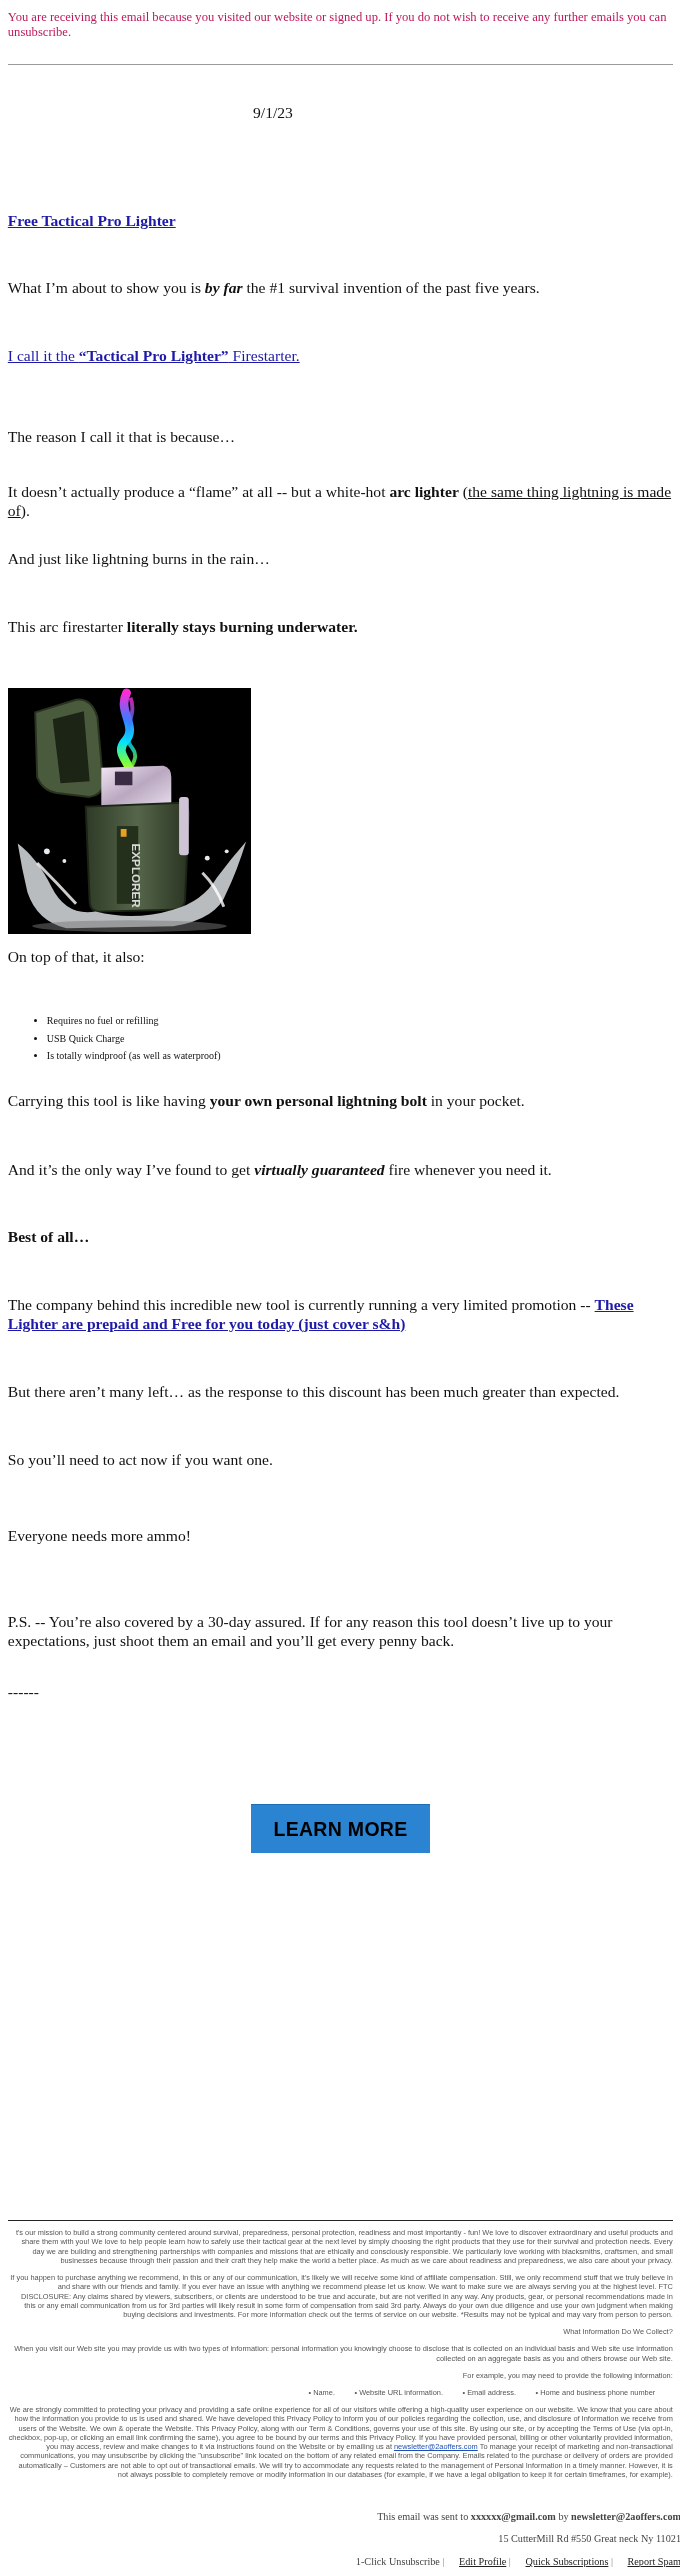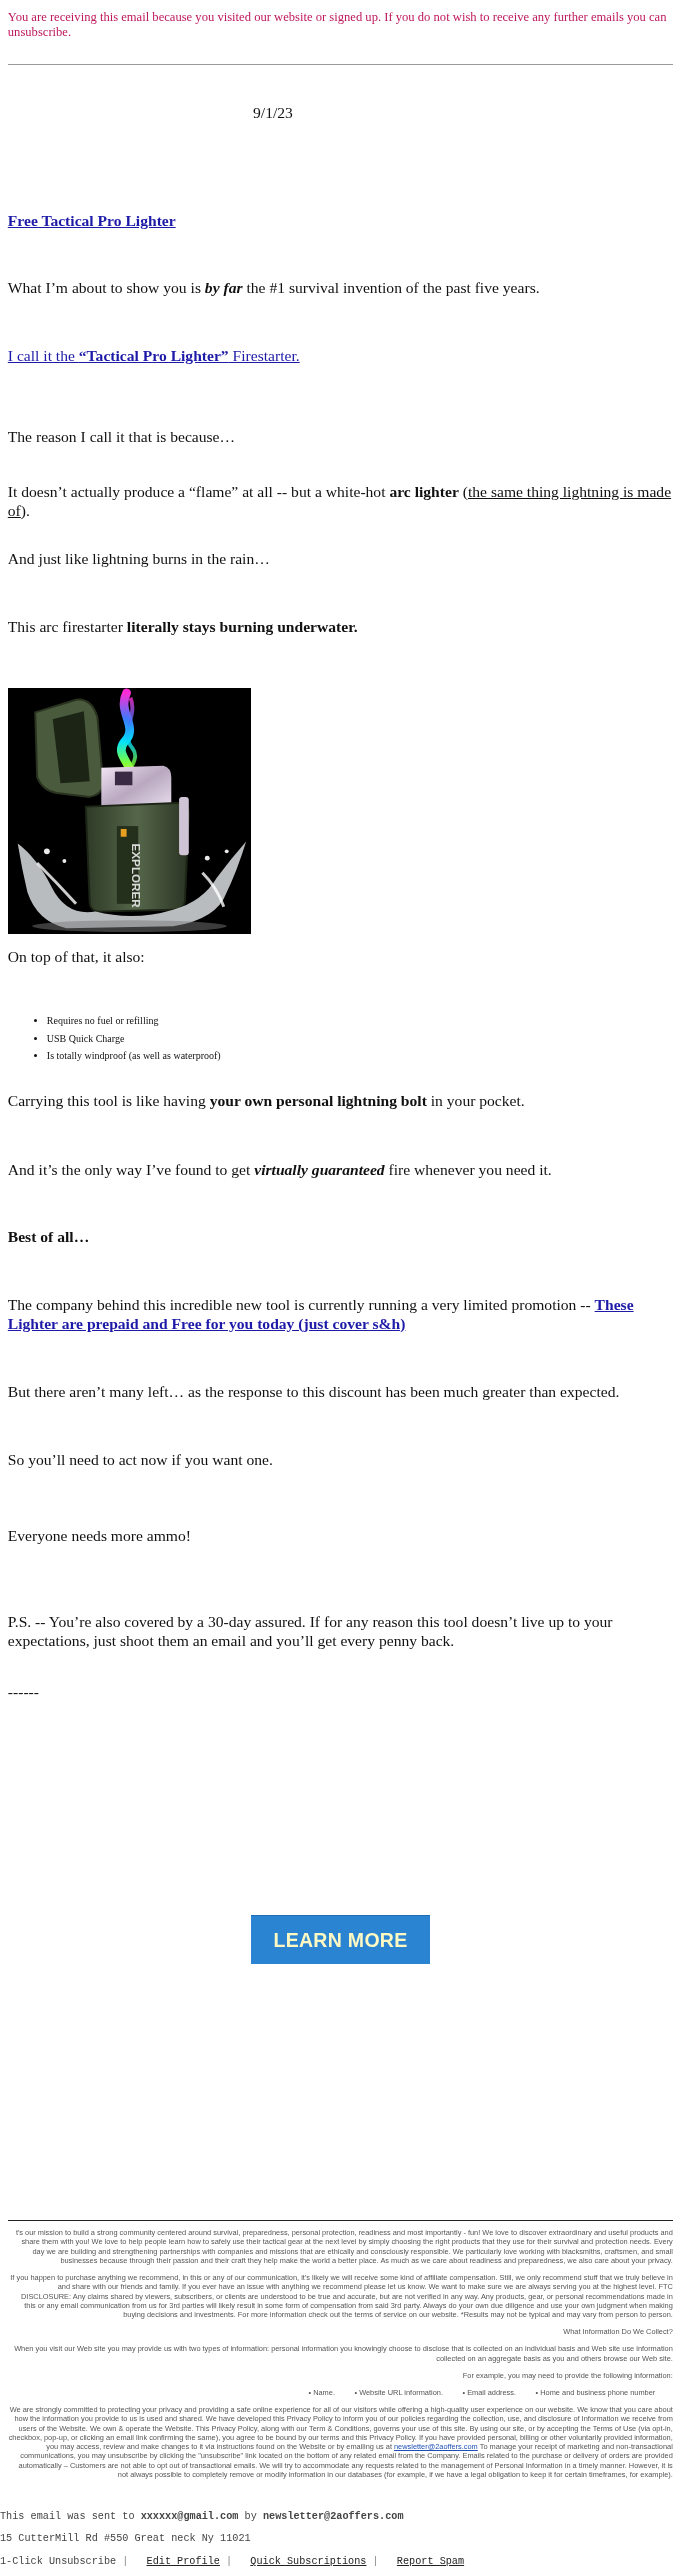--- a/index.html
+++ b/index.html
@@ -8,29 +8,29 @@
   .abs { position: absolute; }
   .serif { font-family: "Liberation Serif", "DejaVu Serif", serif; font-size: 15.6px; line-height: 18.5px; color: #111; }
   .serif13 { font-family: "Liberation Serif", "DejaVu Serif", serif; font-size: 12.6px; line-height: 15.6px; color: #be185d; }
   a.link { color: #1a0dab; color: #1d1aa8; text-decoration: underline; }
   a.blk { color: #111; text-decoration: underline; }
   .hr { position: absolute; left: 7.8px; width: 665px; height: 0; border-top: 1px solid #999; }
   .hr-dark { position: absolute; left: 7.8px; width: 665px; height: 0; border-top: 1.9px solid #222; }
   ul.features { margin: 0; padding-left: 39px; }
   ul.features li { font-size: 10px; line-height: 17.5px; }
   .product-img { position: absolute; left: 7.8px; top: 688px; width: 243px; height: 246px; background: #000; overflow: hidden; }
-  .cta { position: absolute; left: 251px; top: 1915px; width: 179px; height: 48px; background: #2a84d2;
-         color: #fef9c3; font-family: "Liberation Sans", "DejaVu Sans", sans-serif; font-weight: bold; font-size: 19.5px;
+  .cta { position: absolute; left: 251px; top: 1804px; width: 179px; height: 48px; background: #2a84d2;
+         color: #000000; font-family: "Liberation Sans", "DejaVu Sans", sans-serif; font-weight: bold; font-size: 19.5px;
          display: flex; align-items: center; justify-content: center; text-decoration: none; letter-spacing: 0.3px;
          border-top: 1px solid #1f6eb5; }
   .fine { position: absolute; left: 7.8px; width: 665px; font-family: "Liberation Sans", "DejaVu Sans", sans-serif;
           font-size: 7.4px; line-height: 9.3px; color: #555; text-align: right; }
   .fine p { margin: 0 0 7.8px 0; }
   .fine a { color: #1d4fb5; text-decoration: underline; }
-  .footer-line { position: absolute; left: 0; width: 681px; text-align: left; font-family: Liberation Mono, monospace;
+  .footer-line { position: absolute; left: 0; width: 681px; text-align: right; font-family: Liberation Serif, serif;
                  font-size: 10.2px; color: #444; }
   .footer-line b { color: #444; }
   .footer-line a { color: #222; text-decoration: underline; padding-left: 12px; }
   .sep { color: #888; }
   .bullets-row span { display: inline-block; margin-right: 17.5px; }
 </style>
 </head>
 <body>
 
 <div class="abs serif13" style="left:7.8px; top:9.7px; width:665px;">You are receiving this email because you visited our website or signed up. If you do not wish to receive any further emails you can unsubscribe.</div>

